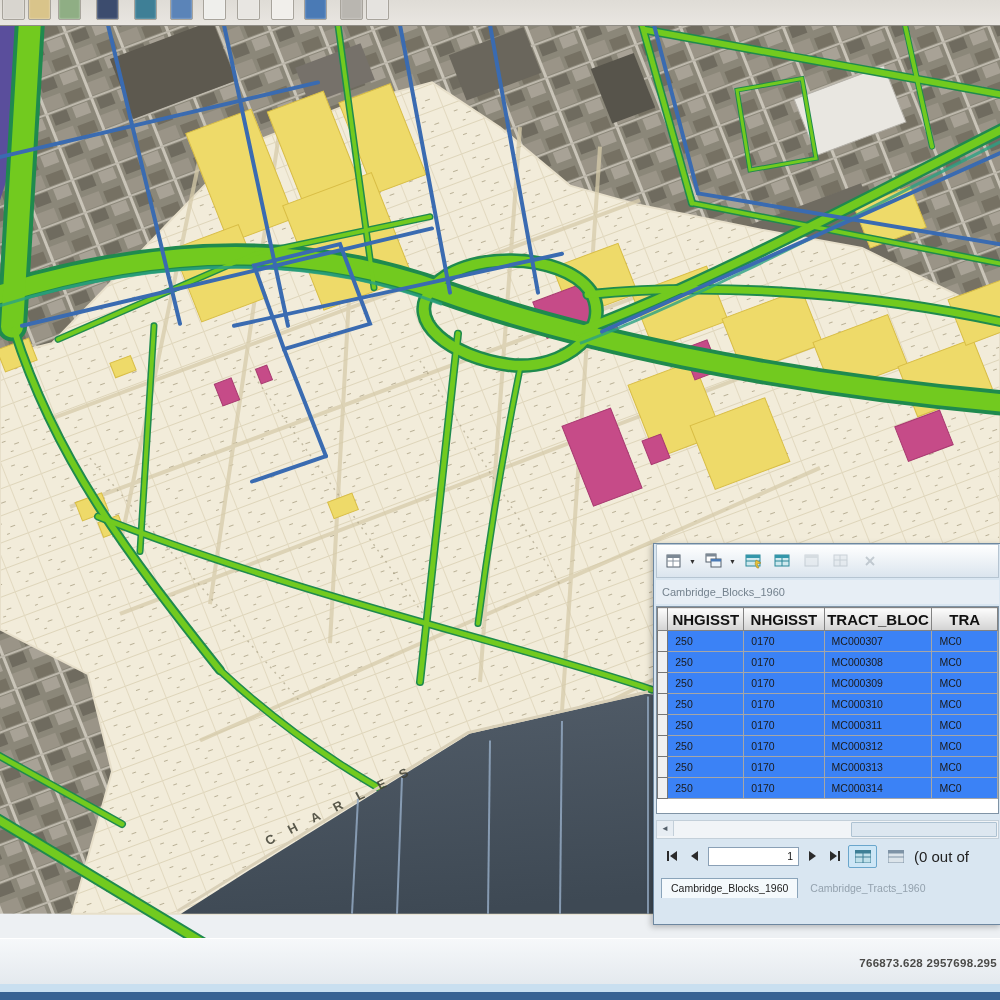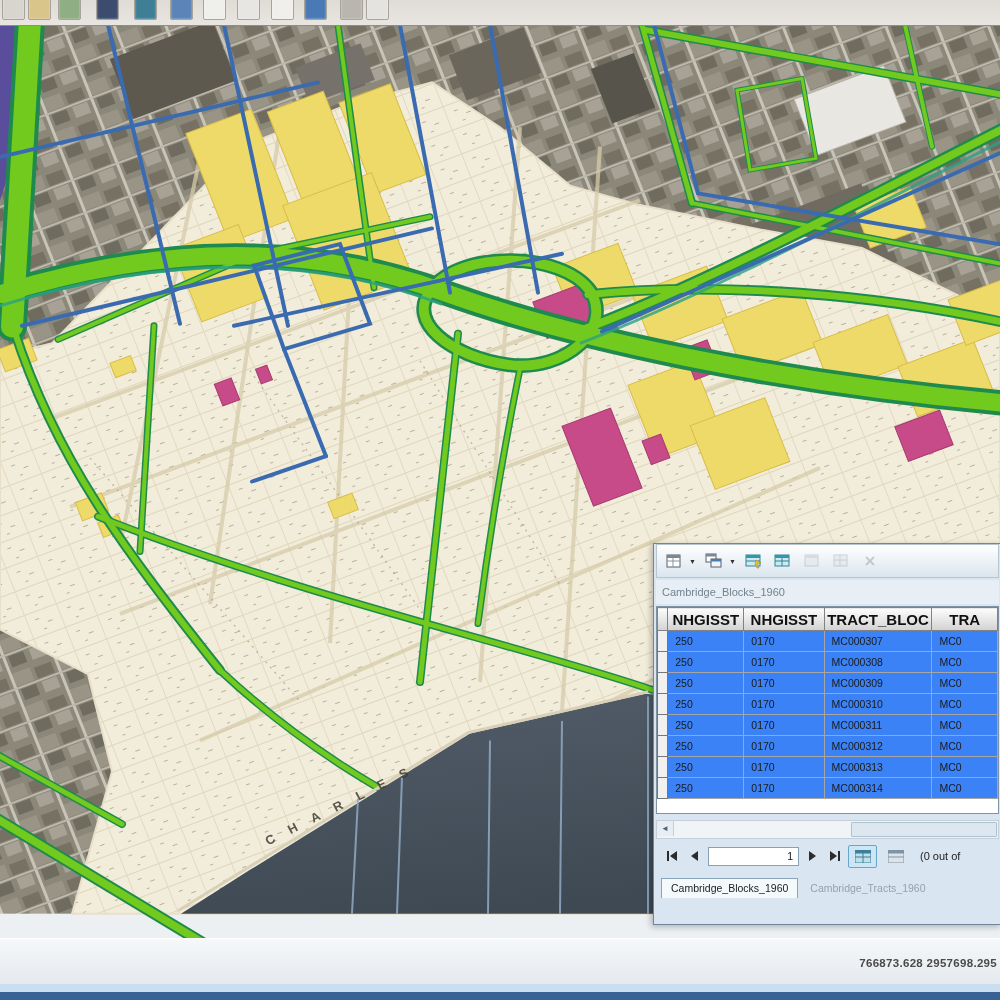--- a/index.html
+++ b/index.html
@@ -64,21 +64,21 @@
   .hs-btn{position:absolute;left:0;top:0;width:16px;height:15px;background:#e7edf3;
     border-right:1px solid #c3cfd9;font-size:8px;color:#55606a;text-align:center;line-height:15px;}
   .hs-thumb{position:absolute;left:57%;right:1px;top:1px;height:13px;background:#dde7f0;
     border:1px solid #aec2d2;border-radius:1px;}
   .tw-nav{height:34px;display:flex;align-items:center;gap:5px;padding-left:10px;}
   .navbtn{width:17px;height:16px;display:flex;align-items:center;justify-content:center;}
   .recbox{width:84px;height:17px;border:1px solid #8aa0b6;background:#fff;font-size:10.5px;
     color:#111;text-align:right;padding:0 5px 0 0;line-height:17px;}
   .toggle{width:27px;height:21px;display:flex;align-items:center;justify-content:center;border-radius:2px;}
   .toggle.active{background:#cde6f6;border:1px solid #6aa6cc;}
-  .sel-text{font-size:11px;color:#222;margin-left:6px;white-space:nowrap;}
+  .sel-text{font-size:15px;color:#222;white-space:nowrap;}
   .tw-tabs{height:25px;display:flex;align-items:flex-end;padding-left:7px;background:#d9e6f1;gap:3px;}
   .tab{font-size:10.5px;padding:3px 9px 4px 9px;white-space:nowrap;}
   .tab.active{background:#f4f9fc;border:1px solid #8aa4ba;border-bottom:none;color:#222;}
   .tab.inactive{color:#94a2ae;}
 </style>
 </head>
 <body>
 
 <div class="app-toolbar">
   <div class="tbicon" style="left:2px;  background:#d8d5cf;"></div>

